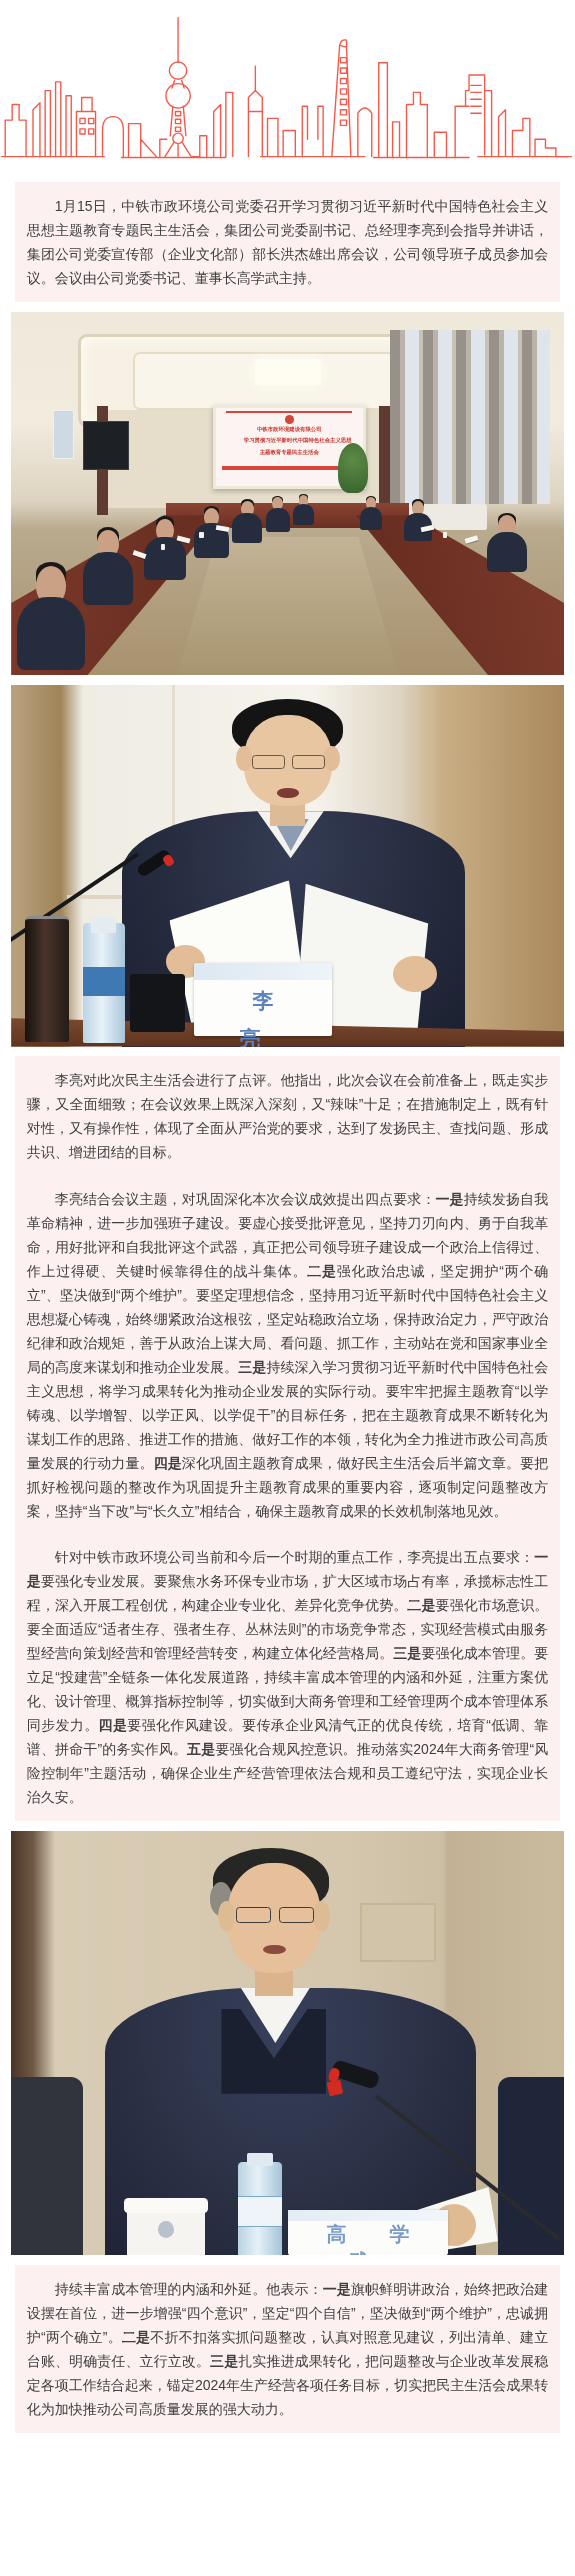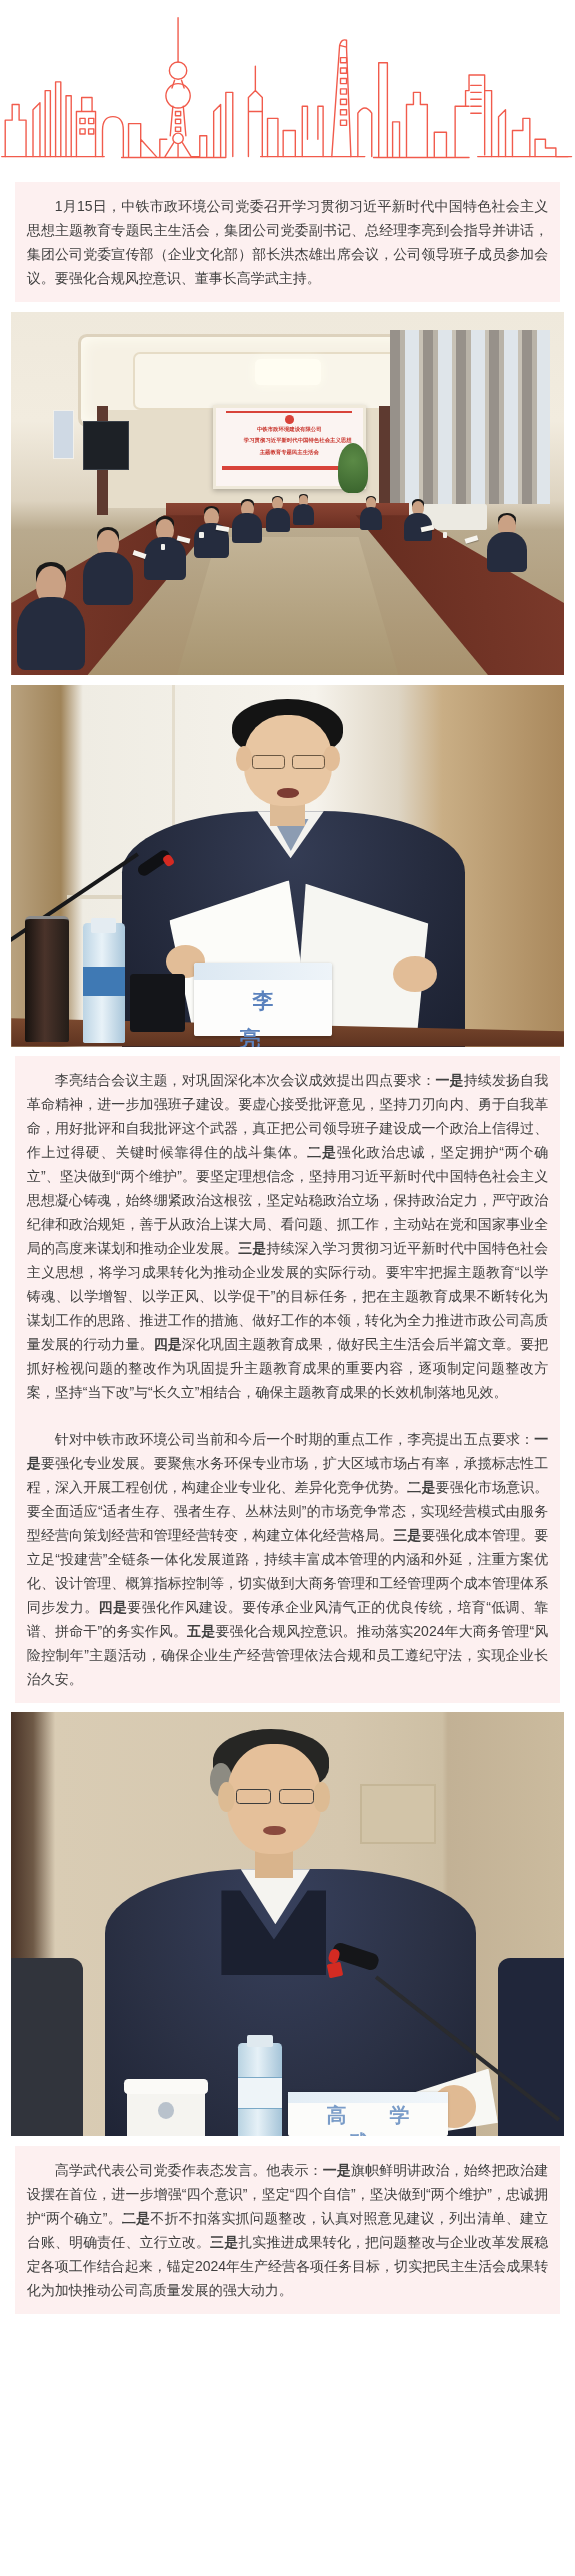--- a/index.html
+++ b/index.html
@@ -143,21 +143,21 @@
           <rect x="392" y="130" width="7" height="6"></rect>
         <path d="M412 172 V122 Q420 110 428 122 V172 M436 172 V64 H446 V172 M452 172 V132 H460 V172 M468 172 V112 H476 V98 H484 V112 H492 V172 M500 172 V144 H514 V172"></path>
         <path d="M524 172 V114 H536 V96 H540 V78 H558 V170 M540 114 H524 M558 96 H566 V172 M542 90 H554 M542 98 H554 M542 106 H554 M542 114 H554 M542 122 H554"></path>
         <path d="M574 172 V126 L582 118 V172 M590 172 V142 H602 V128 H610 V172 M616 172 V152 H628 V162 H640 V172 H654"></path>
         <path d="M2 172 H120 M140 173 H260 M300 172 H420 M430 173 H540 M550 172 H658"></path>
       </g>
     </svg>
   </div>
 
   <section class="pblock">
-    <p><span>1月15日，中铁市政环境公司党委召开学习贯彻习近平新时代中国特色社会主义思想主题教育专题民主生活会，集团公司党委副书记、总经理李亮到会指导并讲话，集团公司党委宣传部（企业文化部）部长洪杰雄出席会议，公司领导班子成员参加会议。要强化合规风控意识、董事长高学武主持。</span></p>
+    <p><span>1月15日，中铁市政环境公司党委召开学习贯彻习近平新时代中国特色社会主义思想主题教育专题民主生活会，集团公司党委副书记、总经理李亮到会指导并讲话，集团公司党委宣传部（企业文化部）部长洪杰雄出席会议，公司领导班子成员参加会议。会议由公司党委书记、董事长高学武主持。</span></p>
   </section>
 
   <div class="photo ph1">
     <div class="p1-ceilframe"></div>
     <div class="p1-ceilframe2"></div>
     <div class="p1-light"></div>
     <div class="p1-backwall"></div>
     <div class="p1-trimL"></div>
     <div class="p1-trimR"></div>
     <div class="p1-win"></div>
@@ -264,20 +264,21 @@
     <div class="p2-bottle"></div>
     <div class="p2-bcap"></div>
     <div class="p2-blabel"></div>
     <div class="p2-micbase"></div>
     <div class="p2-card"></div>
     <div class="p2-cardstrip"></div>
     <div class="p2-cardname">李 亮</div>
   </div>
 
   <section class="pblock">
+    <p><span>李亮对此次民主生活会进行了点评。他指出，此次会议在会前准备上，既走实步骤，又全面细致；在会议效果上既深入深刻，又“辣味”十足；在措施制定上，既有针对性，又有操作性，体现了全面从严治党的要求，达到了发扬民主、查找问题、形成共识、增进团结的目标。</span></p>
     <p>
       <span>李亮结合会议主题，对巩固深化本次会议成效提出四点要求：</span><span class="b">一是</span><span>持续发扬自我革命精神，进一步加强班子建设。要虚心接受批评意见，坚持刀刃向内、勇于自我革命，用好批评和自我批评这个武器，真正把公司领导班子建设成一个政治上信得过、作上过得硬、关键时候靠得住的战斗集体。</span><span class="b">二是</span><span>强化政治忠诚，坚定拥护“两个确立”、坚决做到“两个维护”。要坚定理想信念，坚持用习近平新时代中国特色社会主义思想凝心铸魂，始终绷紧政治这根弦，坚定站稳政治立场，保持政治定力，严守政治纪律和政治规矩，善于从政治上谋大局、看问题、抓工作，主动站在党和国家事业全局的高度来谋划和推动企业发展。</span><span class="b">三是</span><span>持续深入学习贯彻习近平新时代中国特色社会主义思想，将学习成果转化为推动企业发展的实际行动。要牢牢把握主题教育“以学铸魂、以学增智、以学正风、以学促干”的目标任务，把在主题教育成果不断转化为谋划工作的思路、推进工作的措施、做好工作的本领，转化为全力推进市政公司高质量发展的行动力量。</span><span class="b">四是</span><span>深化巩固主题教育成果，做好民主生活会后半篇文章。要把抓好检视问题的整改作为巩固提升主题教育成果的重要内容，逐项制定问题整改方案，坚持“当下改”与“长久立”相结合，确保主题教育成果的长效机制落地见效。</span>
     </p>
     <p>
       <span>针对中铁市政环境公司当前和今后一个时期的重点工作，李亮提出五点要求：</span><span class="b">一是</span><span>要强化专业发展。要聚焦水务环保专业市场，扩大区域市场占有率，承揽标志性工程，深入开展工程创优，构建企业专业化、差异化竞争优势。</span><span class="b">二是</span><span>要强化市场意识。要全面适应“适者生存、强者生存、丛林法则”的市场竞争常态，实现经营模式由服务型经营向策划经营和管理经营转变，构建立体化经营格局。</span><span class="b">三是</span><span>要强化成本管理。要立足“投建营”全链条一体化发展道路，持续丰富成本管理的内涵和外延，注重方案优化、设计管理、概算指标控制等，切实做到大商务管理和工经管理两个成本管理体系同步发力。</span><span class="b">四是</span><span>要强化作风建设。要传承企业风清气正的优良传统，培育“低调、靠谱、拼命干”的务实作风。</span><span class="b">五是</span><span>要强化合规风控意识。推动落实2024年大商务管理“风险控制年”主题活动，确保企业生产经营管理依法合规和员工遵纪守法，实现企业长治久安。</span>
     </p>
   </section>
 
   <div class="photo ph3">
     <div class="p3-vent"></div>
@@ -307,18 +308,18 @@
     <div class="p3-blabel"></div>
     <div class="p3-paper"></div>
     <div class="p3-hand"></div>
     <div class="p3-card"></div>
     <div class="p3-cardstrip"></div>
     <div class="p3-cardname">高 学 武</div>
   </div>
 
   <section class="pblock">
     <p>
-      <span>高学武代表公司党委作表态发言。他表示：</span><span class="b">一是</span><span>旗帜鲜明讲政治，始终把政治建设摆在首位，进一步增强“四个意识”，坚定“四个自信”，坚决做到“两个维护”，忠诚拥护“两个确立”。</span><span class="b">二是</span><span>不折不扣落实抓问题整改，认真对照意见建议，列出清单、建立台账、明确责任、立行立改。</span><span class="b">三是</span><span>扎实推进成果转化，把问题整改与企业改革发展稳定各项工作结合起来，锚定2024年生产经营各项任务目标，切实把民主生活会成果转化为加快推动公司高质量发展的强大动力。</span>
+      <span>持续丰富成本管理的内涵和外延。他表示：</span><span class="b">一是</span><span>旗帜鲜明讲政治，始终把政治建设摆在首位，进一步增强“四个意识”，坚定“四个自信”，坚决做到“两个维护”，忠诚拥护“两个确立”。</span><span class="b">二是</span><span>不折不扣落实抓问题整改，认真对照意见建议，列出清单、建立台账、明确责任、立行立改。</span><span class="b">三是</span><span>扎实推进成果转化，把问题整改与企业改革发展稳定各项工作结合起来，锚定2024年生产经营各项任务目标，切实把民主生活会成果转化为加快推动公司高质量发展的强大动力。</span>
     </p>
   </section>
 
 </div>
 
 
 </body></html>

